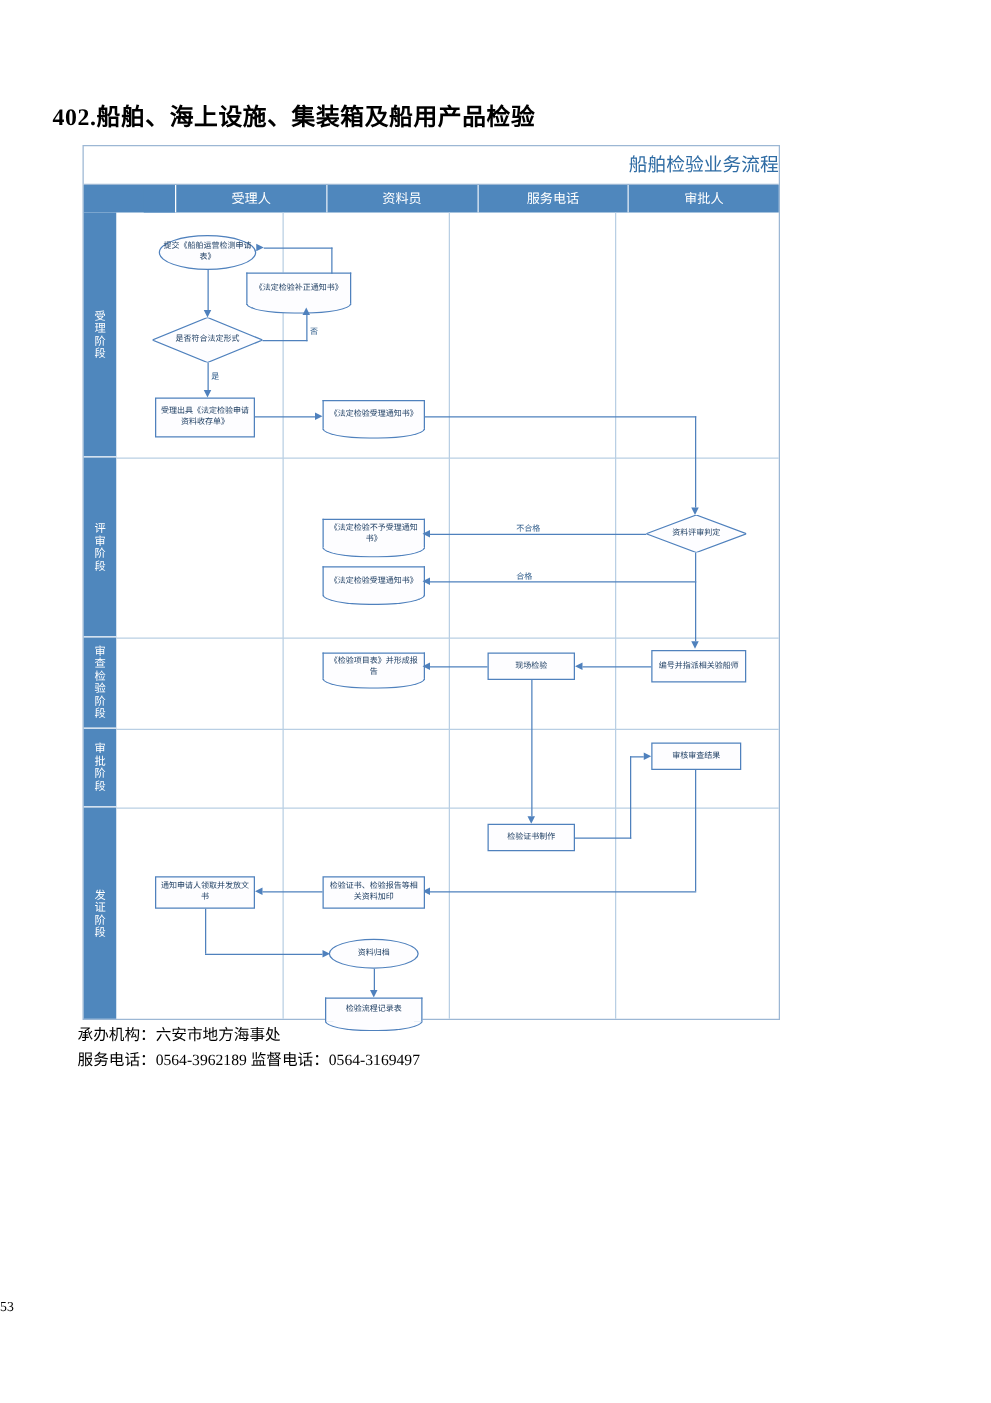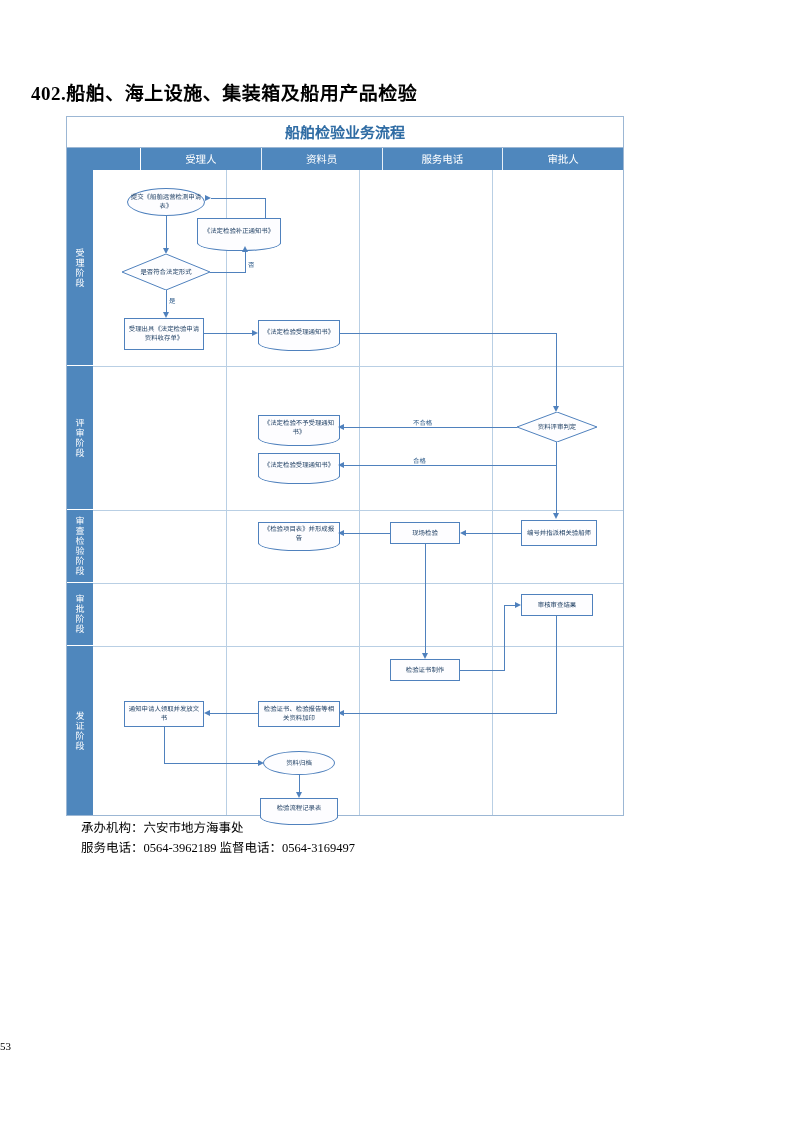--- a/index.html
+++ b/index.html
@@ -9,21 +9,21 @@
     background:#ffffff;
     font-family:"Liberation Serif","DejaVu Serif",serif;
     position:relative;
     overflow:hidden;
   }
   .page{position:relative;width:793px;height:1122px;}
 
   
   .doc-title{
     position:absolute;
-    left:31px; top:78px;
+    left:42px; top:78px;
     font-family:"Liberation Serif","DejaVu Serif",serif;
     font-weight:bold;
     font-size:19px;
     letter-spacing:0.5px;
     color:#000;
     white-space:nowrap;
   }
 
   
   .chart{
@@ -32,24 +32,24 @@
     width:558px; height:700px;
     border:1px solid #9cb7d4;
     box-sizing:border-box;
     background:#fff;
   }
   .chart-title{
     position:absolute;
     left:0; top:0; right:0;
     height:31px;
     line-height:31px;
-    text-align:center;
+    text-align:right;
     color:#2f6ca4;
     font-size:15px;
-    font-weight:bold;
+    font-weight:normal;
     font-family:"Liberation Sans","DejaVu Sans",sans-serif;
     border-bottom:1px solid #9cb7d4;
     box-sizing:border-box;
   }
 
   
   .role-band{
     position:absolute;
     left:0; top:31px;
     width:100%;
@@ -173,21 +173,20 @@
 
   
   .footer{
     position:absolute;
     left:62px; top:818px;
     font-size:12.5px;
     line-height:20px;
     color:#000;
     font-family:"Liberation Serif","DejaVu Serif",serif;
     white-space:nowrap;
-    margin-left:19px;
   }
   .page-num{
     position:absolute;
     left:0;right:0;
     top:1040px;
     text-align:left;
     font-size:11px;
     color:#000;
     font-family:"Liberation Serif","DejaVu Serif",serif;
   }

